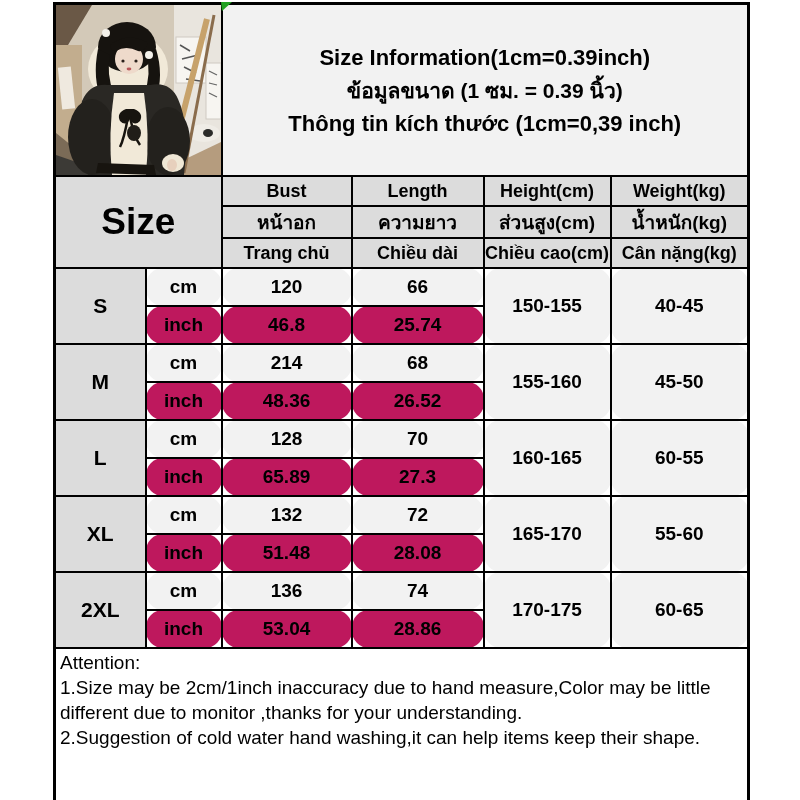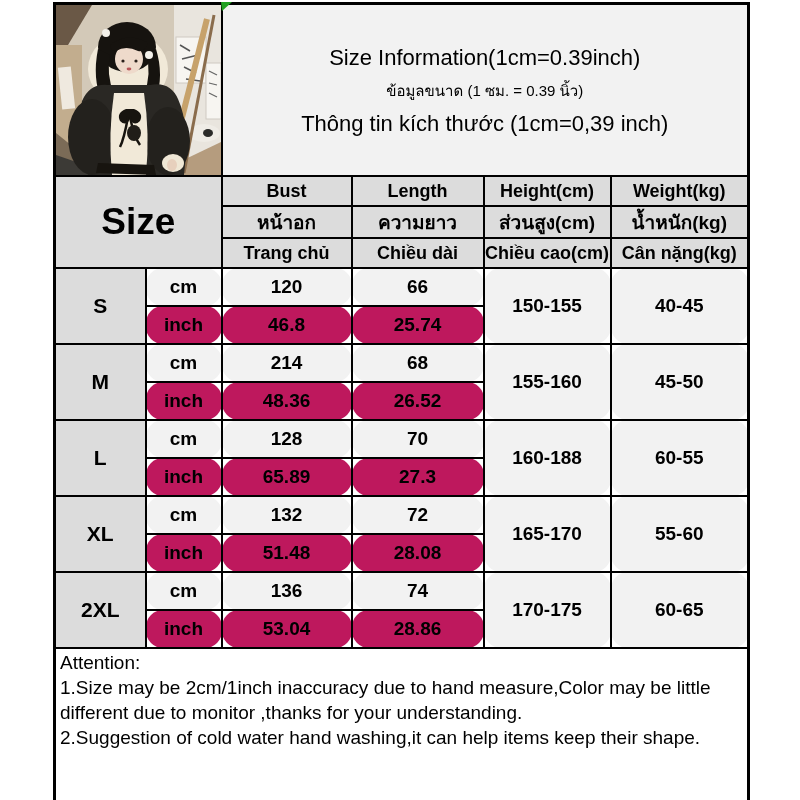--- a/index.html
+++ b/index.html
@@ -16,22 +16,22 @@
     border:2px solid #000;padding:0;text-align:center;vertical-align:middle;
     font-weight:bold;overflow:hidden;
   }
   tr.r-top{height:170px;}
   tr.r-head{height:30px;}
   tr.r-data{height:38px;}
   tr.r-note{height:158px;}
 
   td.photo-cell{padding:0;background:#d6cec0;line-height:0;}
   td.title-cell{background:#f2f2f2;}
-  .title-line{font-size:22px;line-height:33px;font-weight:normal;}
-  .title-line.th{font-size:15px;}
+  .title-line{font-size:22px;line-height:33px;font-weight:bold;}
+  .title-line.th{font-size:21px;}
 
   td.gray{background:#dcdcdc;}
   td.band{background:#f2f2f2;}
   td.white{background:#be185d;}
 
   td.size-col-header{font-size:37px;}
   td.size-label{font-size:21px;}
   td.head-cell{font-size:18px;}
   td.head-cell.th{font-size:19px;}
   td.data-cell,td.unit-cell{font-size:19px;border-radius:17px;}
@@ -153,21 +153,21 @@
       <td class="white unit-cell">inch</td>
       <td class="white data-cell">48.36</td>
       <td class="white data-cell">26.52</td>
     </tr>
 
     <tr class="r-data">
       <td class="gray size-label" rowspan="2">L</td>
       <td class="band unit-cell">cm</td>
       <td class="band data-cell">128</td>
       <td class="band data-cell">70</td>
-      <td class="band data-cell" rowspan="2">160-188</td>
+      <td class="band data-cell" rowspan="2">160-165</td>
       <td class="band data-cell" rowspan="2">60-55</td>
     </tr>
     <tr class="r-data">
       <td class="white unit-cell">inch</td>
       <td class="white data-cell">65.89</td>
       <td class="white data-cell">27.3</td>
     </tr>
 
     <tr class="r-data">
       <td class="gray size-label" rowspan="2">XL</td>

